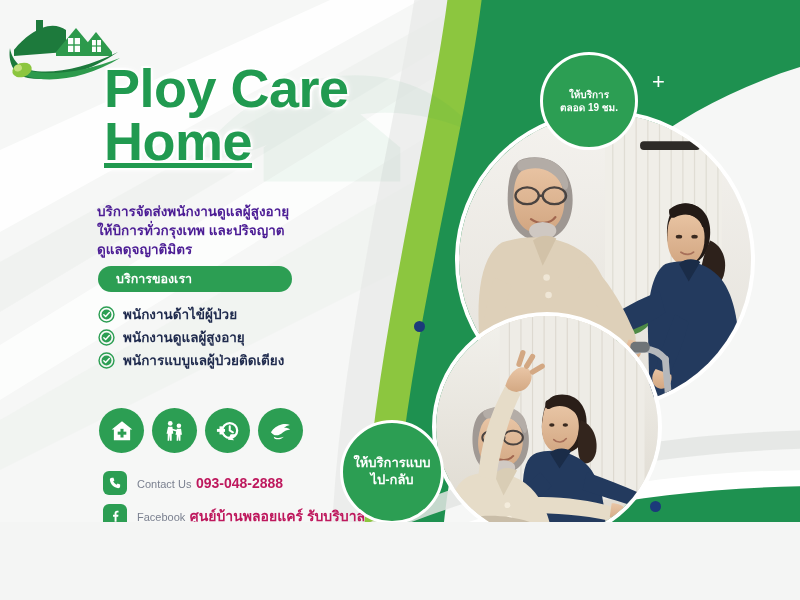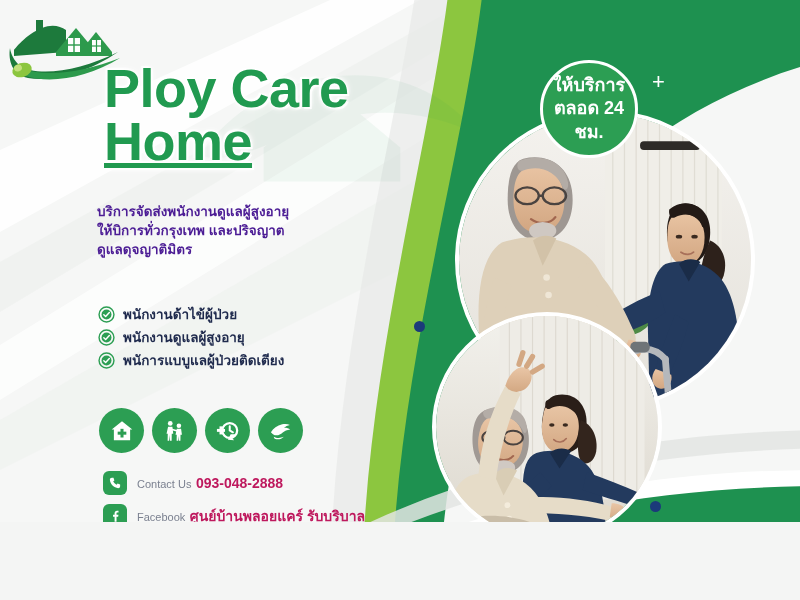--- a/index.html
+++ b/index.html
@@ -99,21 +99,21 @@
 
   
   .badge {
     position:absolute; border-radius:50%;
     background:#2c9e53; border:3px solid #ffffff;
     color:#ffffff; font-weight:bold;
     display:flex; flex-direction:column;
     align-items:center; justify-content:center;
     text-align:center; line-height:1.3;
   }
-  #badge-24h { left:540px; top:60px; width:98px; height:98px; font-size:18px; }
+  #badge-24h { left:540px; top:52px; width:98px; height:98px; font-size:10px; }
   #badge-roundtrip { left:340px; top:420px; width:104px; height:104px; font-size:13px; }
   .badge span { display:block; }
 
   .plus-mark {
     position:absolute; left:652px; top:71px;
     color:#ffffff; font-size:22px; font-weight:300;
     line-height:1;
   }
 
   
@@ -208,20 +208,21 @@
     <span class="l1">Ploy Care</span>
     <span class="l2">Home</span>
   </h1>
 
   <div class="subtitle">
     <span>บริการจัดส่งพนักงานดูแลผู้สูงอายุ</span>
     <span>ให้บิการทั่วกรุงเทพ และปริจญาต</span>
     <span>ดูแลดุจญาติมิตร</span>
   </div>
 
+  <button class="cta">บริการของเรา</button>
 
   <div class="checklist">
 
     <div class="check-item">
       <svg class="check-icon" viewBox="0 0 24 24">
         <circle cx="12" cy="12" r="10.5" fill="none" stroke="#2c9e53" stroke-width="2"></circle>
         <circle cx="12" cy="12" r="7" fill="#2c9e53"></circle>
         <path d="M8.2,12.2 L10.8,14.8 L16,9.3" fill="none" stroke="#ffffff" stroke-width="2" stroke-linecap="round" stroke-linejoin="round"></path>
       </svg>
       <span class="check-label">พนักงานด้าไข้ผู้ป่วย</span>
@@ -507,22 +508,26 @@
         <path d="M96,188 C124,186 156,190 184,198 L180,212 C152,206 122,204 98,204 Z" fill="#e6dcc8"></path>
         <path d="M182,194 C192,194 200,200 198,208 C196,214 186,214 180,208 Z" fill="url(#skinB)"></path>
 
         <path d="M24,212 C46,204 80,206 104,216 L108,230 L20,230 Z" fill="#c9bda8"></path>
       </g>
     </svg>
   </div>
 
   <div class="badge" id="badge-24h">
     <span>ให้บริการ</span>
-    <span>ตลอด 24 ชม.</span>
-  </div>
-
+    <span>ตลอด 19 ชม.</span>
+  </div>
+
+  <div class="badge" id="badge-roundtrip">
+    <span>ให้บริการแบบ</span>
+    <span>ไป-กลับ</span>
+  </div>
 
   <div class="plus-mark">+</div>
 
   <div class="dot" id="dot-1"></div>
   <div class="dot" id="dot-2"></div>
 
 </div>
 
 </body></html>

